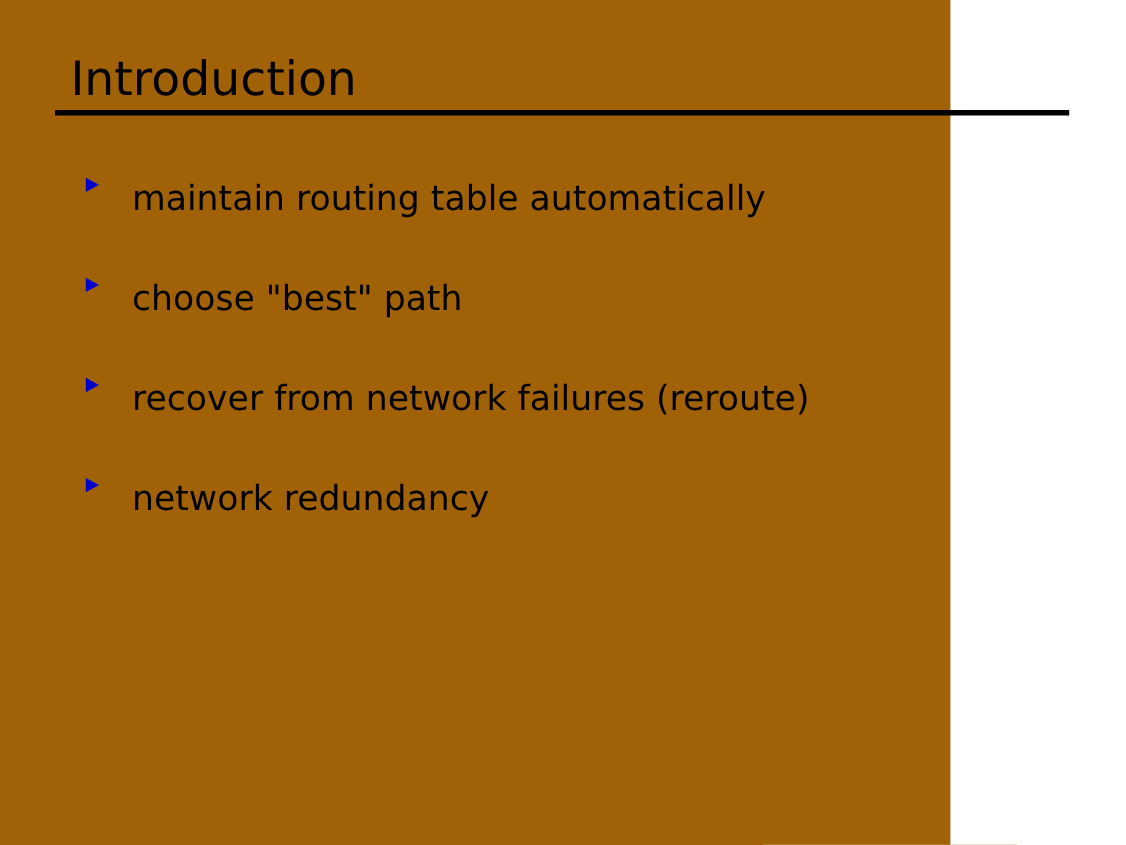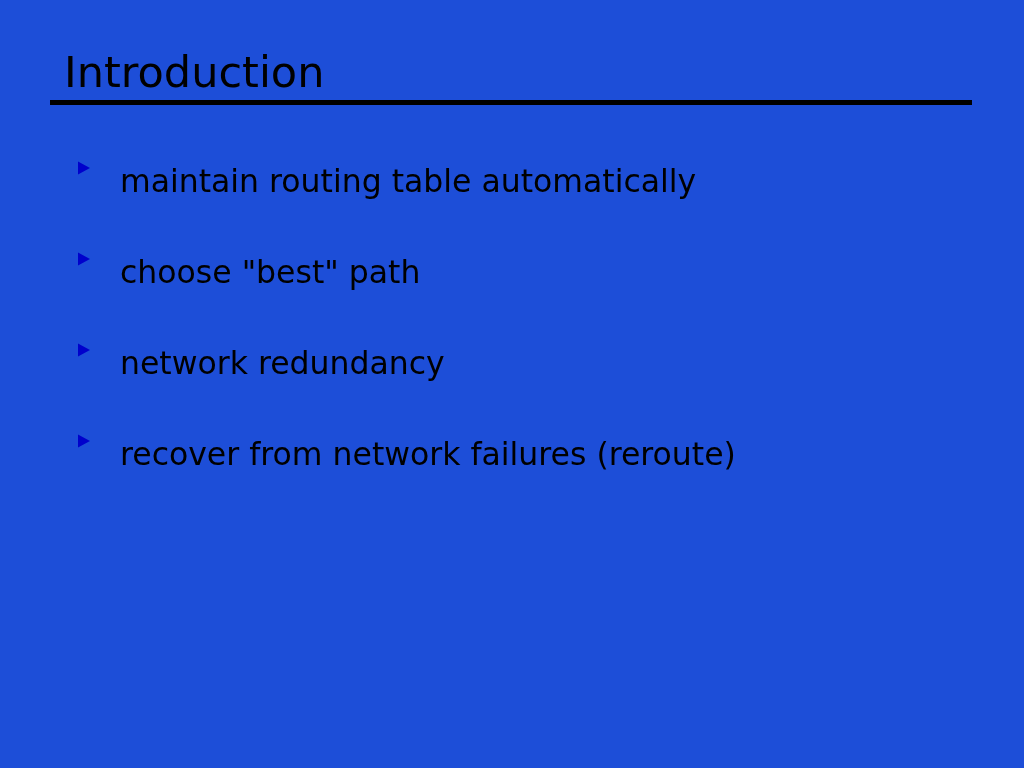--- a/index.html
+++ b/index.html
@@ -10,23 +10,23 @@
   body {
     width: 1024px;
     height: 768px;
     background: #ffffff;
     font-family: "DejaVu Sans", "Liberation Sans", sans-serif;
     overflow: hidden;
   }
 
   .slide {
     position: relative;
-    width: 1024px;
+    width: 864px;
     height: 768px;
-    background: #1d4ed8;
+    background: #a16207;
     box-sizing: border-box;
   }
 
   
   .title-block {
     position: absolute;
     left: 50px;
     top: 46px;
     width: 922px;
   }
@@ -123,27 +123,27 @@
       </span>
       <span class="bullet-text">choose "best" path</span>
     </li>
 
     <li class="bullet-item">
       <span class="bullet-marker">
         <svg width="16" height="16" viewBox="0 0 16 16" aria-hidden="true">
           <polygon points="2,1.5 14,8 2,14.5" fill="#0000cc"></polygon>
         </svg>
       </span>
-      <span class="bullet-text">network redundancy</span>
+      <span class="bullet-text">recover from network failures (reroute)</span>
     </li>
 
     <li class="bullet-item">
       <span class="bullet-marker">
         <svg width="16" height="16" viewBox="0 0 16 16" aria-hidden="true">
           <polygon points="2,1.5 14,8 2,14.5" fill="#0000cc"></polygon>
         </svg>
       </span>
-      <span class="bullet-text">recover from network failures (reroute)</span>
+      <span class="bullet-text">network redundancy</span>
     </li>
 
   </ul>
 
 </div>
 
 </body></html>

